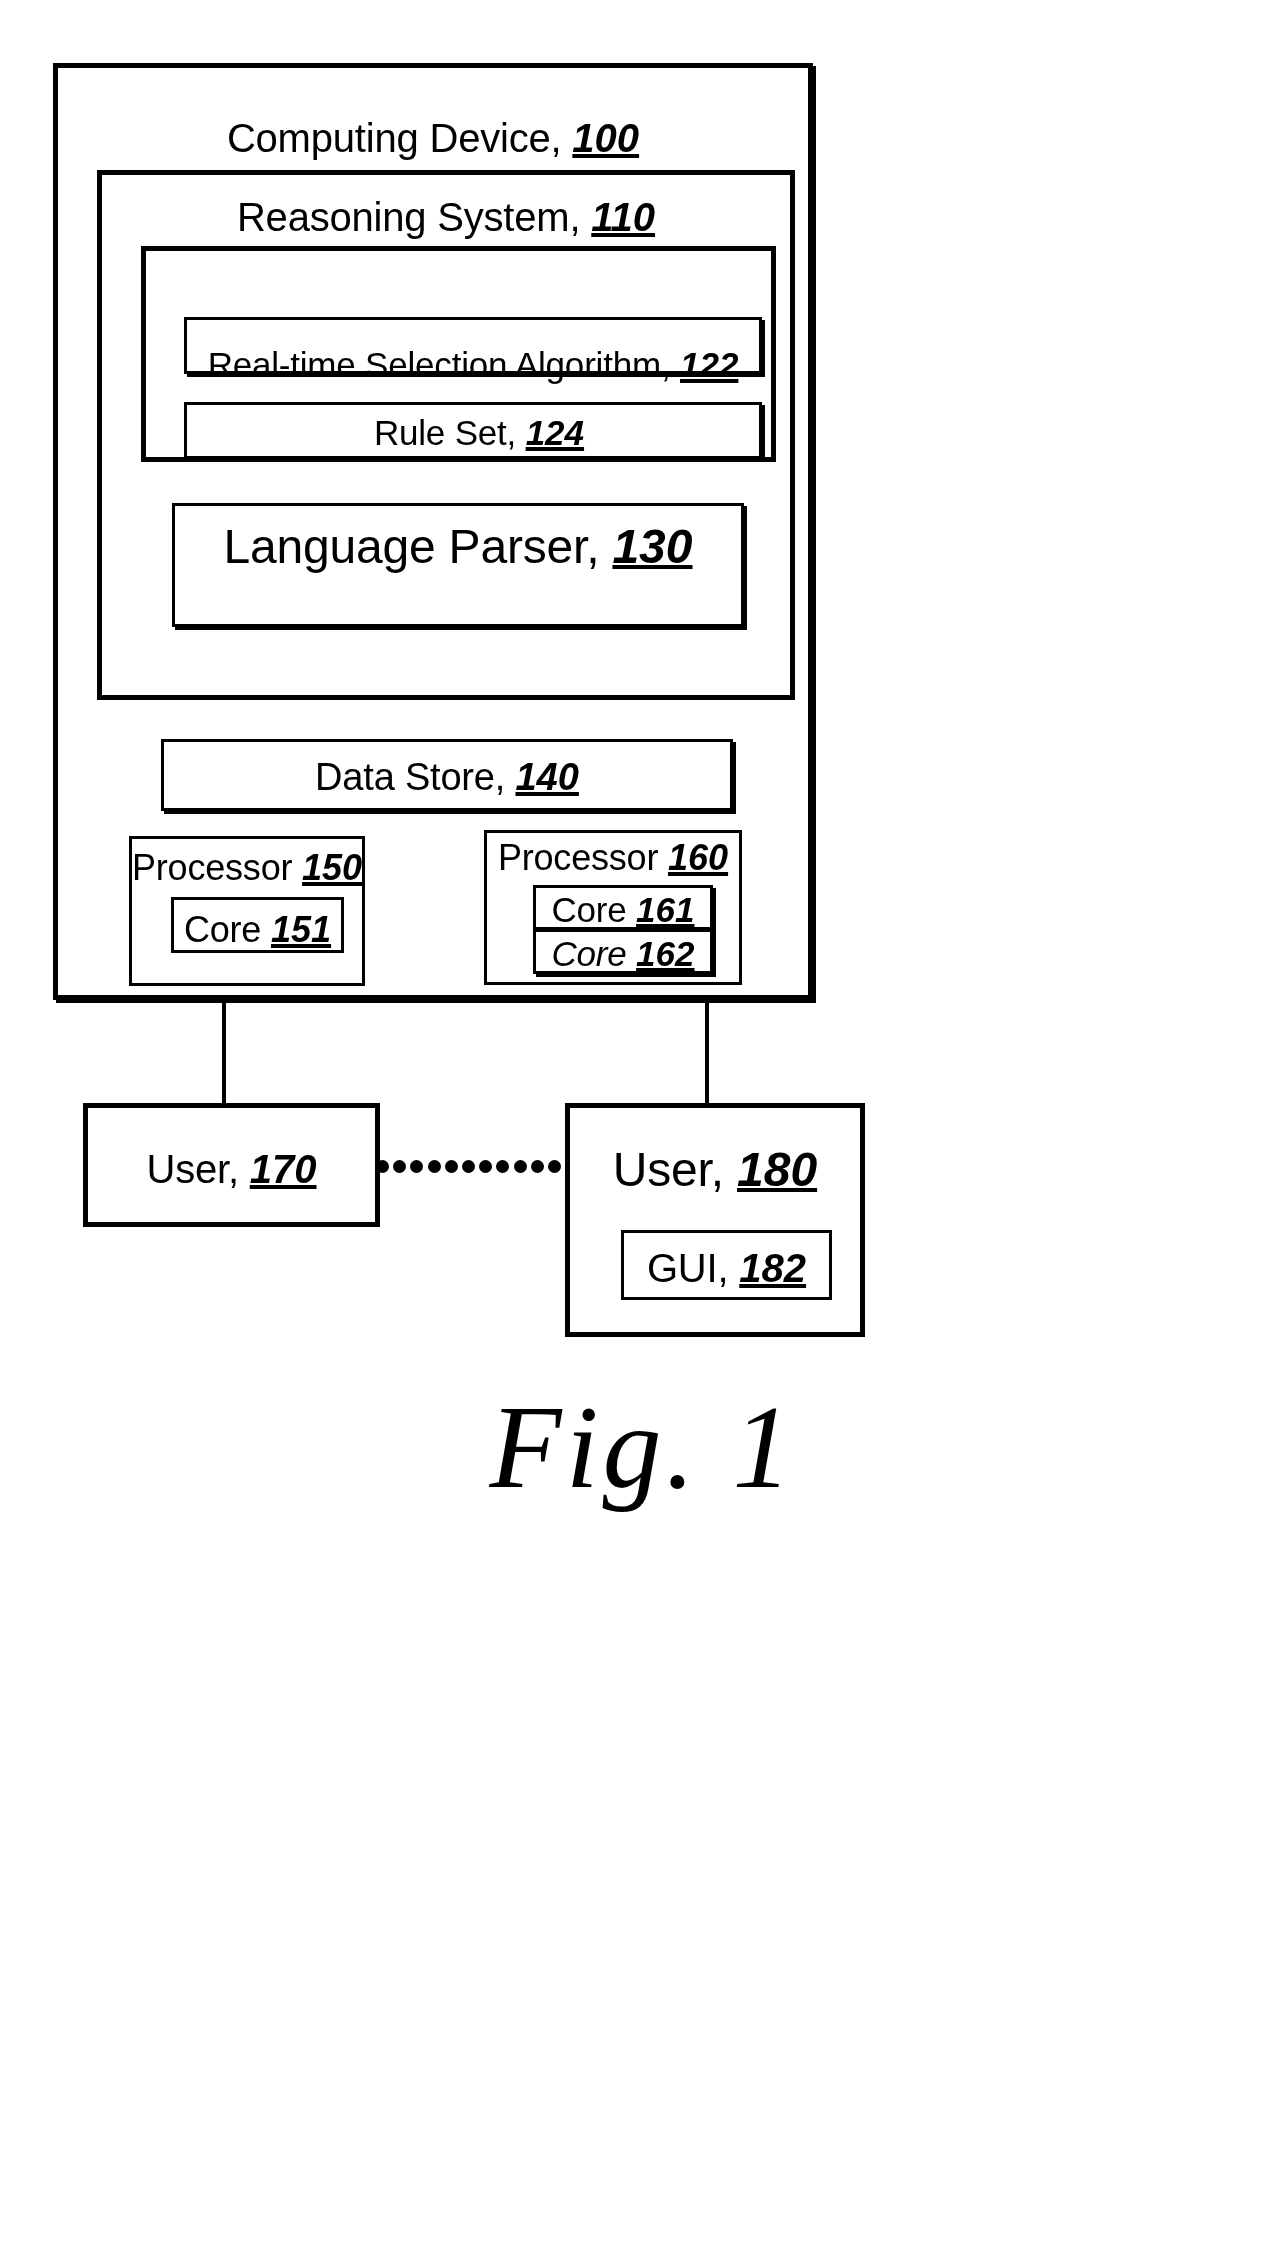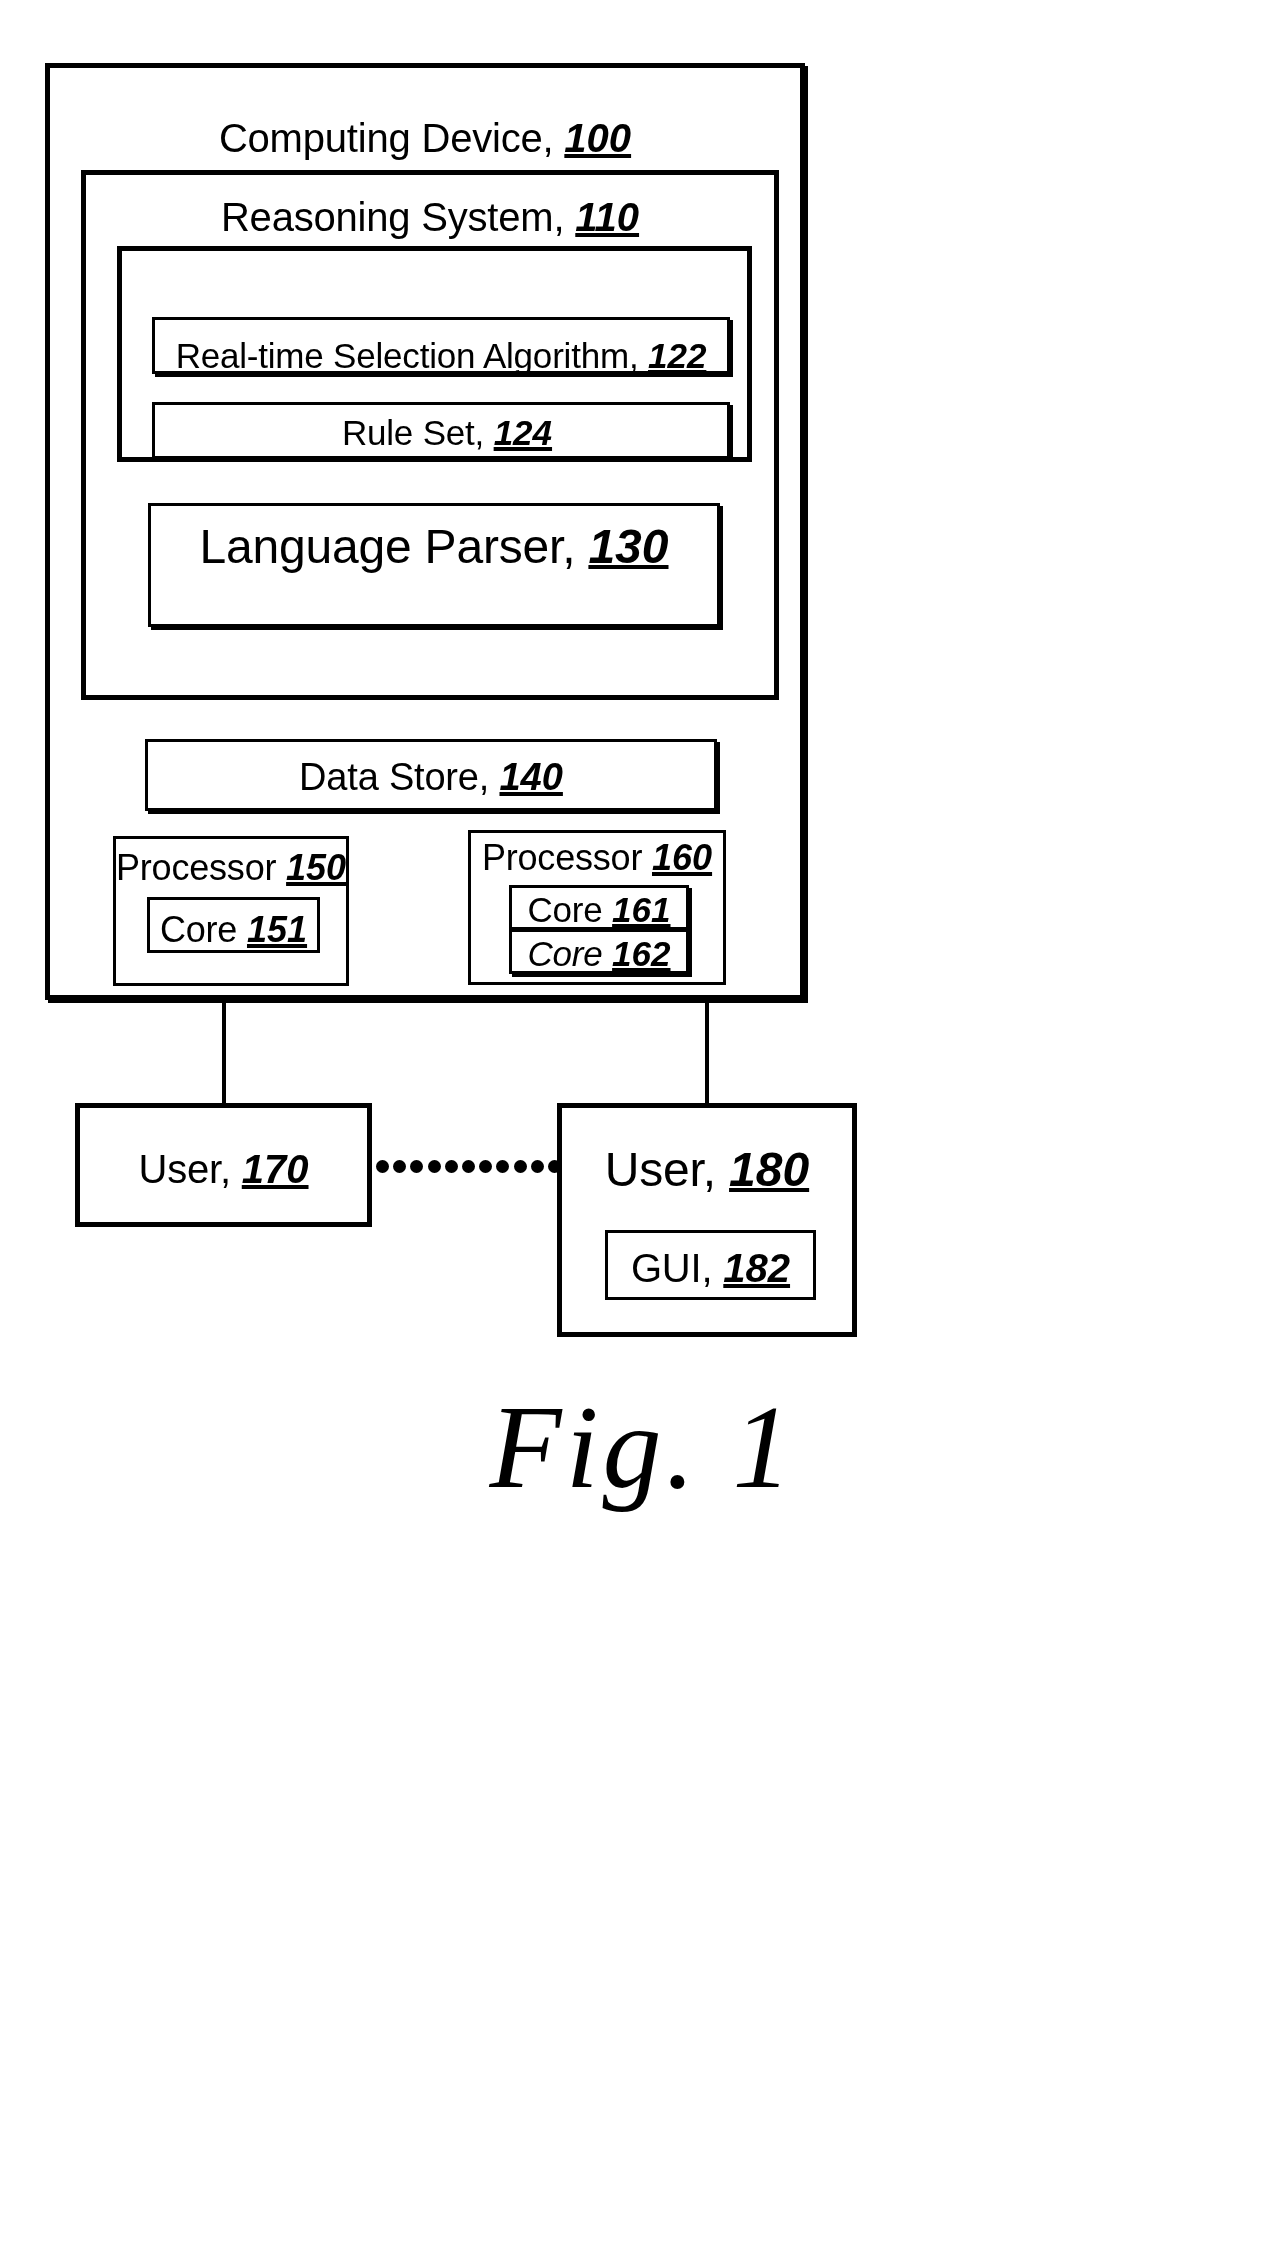--- a/index.html
+++ b/index.html
@@ -15,20 +15,21 @@
     color: #000000;
     overflow: hidden;
   }
 
   
   .box {
     position: absolute;
     box-sizing: border-box;
     background: #ffffff;
     border: 3px solid #000000;
+    margin-left: 8px;
   }
   .box.thick  { border-width: 5px; }
   .box.thin   { border-width: 3px; }
 
   
   .box.shadow { box-shadow: 3px 3px 0 0 #000000; }
 
   .lbl {
     position: absolute;
     left: 0;
@@ -63,21 +64,21 @@
   #reasoning-engine {
     left: 31px;  top: 71px;
     width: 635px; height: 216px;
   }
   #reasoning-engine > .lbl { top: 16px; font-size: 38px; }
 
   #rtsa {
     left: 30px;  top: 66px;
     width: 578px; height: 57px;
   }
-  #rtsa > .lbl { top: 16px; font-size: 35px; }
+  #rtsa > .lbl { top: 25px; font-size: 35px; }
 
   #rule-set {
     left: 30px;  top: 151px;
     width: 578px; height: 57px;
   }
   #rule-set > .lbl { top: 8px; font-size: 35px; padding-left: 12px; }
 
   #language-parser {
     left: 62px;  top: 328px;
     width: 572px; height: 124px;

